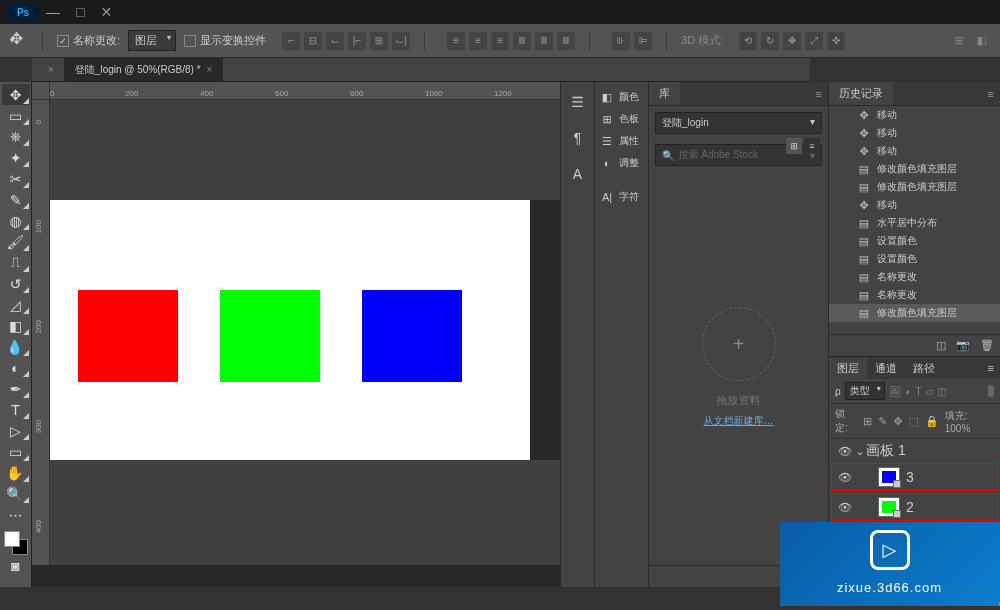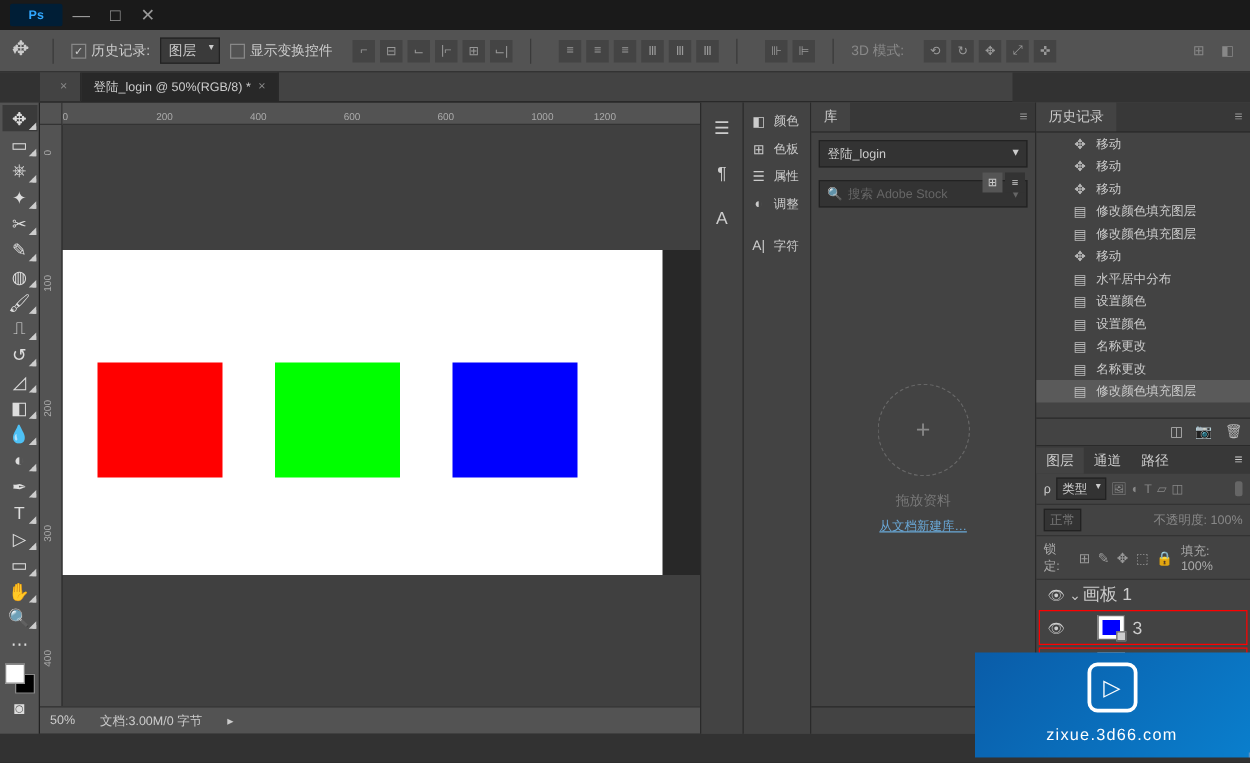--- a/index.html
+++ b/index.html
@@ -1,18 +1,18 @@
 <!DOCTYPE html>
 <html><head>
 <meta charset="utf-8">
 <style>
 * { margin: 0; padding: 0; box-sizing: border-box; font-family: "Microsoft YaHei", Arial, sans-serif; }
 body { background: #323232; color: #ccc; font-size: 11px; overflow: hidden; width: 1000px; height: 610px; position: relative; }
 .titlebar { height: 24px; background: #1a1a1a; display: flex; align-items: center; padding: 0 8px; }
-.ps-logo { width: 42px; height: 18px; background: #001e36; color: #31a8ff; display: flex; align-items: center; justify-content: center; font-weight: bold; font-size: 10px; border-radius: 2px; margin-right: 8px; }
+.ps-logo { width: 30px; height: 18px; background: #001e36; color: #31a8ff; display: flex; align-items: center; justify-content: center; font-weight: bold; font-size: 10px; border-radius: 2px; margin-right: 8px; }
 .menubar { flex: 1; display: flex; gap: 12px; }
 .menubar span { cursor: pointer; font-size: 11px; }
 .win-controls { display: flex; gap: 16px; }
 .win-controls span { cursor: pointer; font-size: 14px; color: #999; }
 .optionsbar { height: 34px; background: #535353; border-bottom: 1px solid #2a2a2a; display: flex; align-items: center; padding: 0 8px; gap: 8px; }
 .move-icon { width: 20px; height: 20px; position: relative; }
 .move-icon::before { content: "✥"; font-size: 16px; color: #ccc; position: absolute; left: 2px; top: -2px; }
 .dropdown-small { display: inline-flex; align-items: center; }
 .dropdown-small::after { content: "▾"; margin-left: 2px; font-size: 8px; }
 .checkbox { width: 12px; height: 12px; border: 1px solid #888; display: inline-block; vertical-align: middle; margin-right: 4px; }
@@ -125,21 +125,21 @@
   <div class="win-controls">
     <span>—</span>
     <span>□</span>
     <span>✕</span>
   </div>
 </div>
 
 <div class="optionsbar">
   <div class="move-icon dropdown-small"></div>
   <div class="vsep"></div>
-  <label><span class="checkbox checked"></span><span>历史记录:</span></label>
+  <label><span class="checkbox checked"></span><span>名称更改:</span></label>
   <div class="select-box">图层</div>
   <label><span class="checkbox"></span><span>显示变换控件</span></label>
   <div class="align-icons">
     <span>⌐</span>
       <span>⊟</span>
       <span>⌙</span>
     <span>|⌐</span>
       <span>⊞</span>
       <span>⌙|</span>
   </div>
@@ -219,42 +219,37 @@
 
   <div class="canvas-area">
     <div class="ruler-corner"></div>
     <div class="ruler-h" id="ruler-h">
         <span style="left: 0px;">0</span>
         <span style="left: 75px;">200</span>
         <span style="left: 150px;">400</span>
         <span style="left: 225px;">600</span>
         <span style="left: 300px;">600</span>
         <span style="left: 375px;">1000</span>
-        <span style="left: 425px;">1200</span>
+        <span style="left: 444px;">1200</span>
       </div>
     <div class="ruler-v" id="ruler-v">
         <span style="top: 20px;">0</span>
         <span style="top: 120px;">100</span>
         <span style="top: 220px;">200</span>
         <span style="top: 320px;">300</span>
         <span style="top: 420px;">400</span>
       </div>
     <div class="artboard-wrap">
       <div class="gray-strip-top"></div>
       <div class="gray-strip-bottom"></div>
       <div class="artboard">
         <div class="sq red"></div>
         <div class="sq green"></div>
         <div class="sq blue"></div>
       </div>
-    </div>
-    <div class="statusbar">
-      <span>50%</span>
-      <span>文档:3.00M/0 字节</span>
-      <span>▸</span>
     </div>
   </div>
 
   <div class="right-panels">
     <div class="collapsed-col" id="coll1">
         <div class="ci">☰</div>
         <div class="ci">¶</div>
         <div class="ci">A</div>
       </div>
     <div class="panel-groups-col" id="coll2">
@@ -396,24 +391,20 @@
           </div>
         <div class="layers-opts">
           <span style="color:#ccc">ρ</span>
           <div class="filter-box">类型</div>
           <span class="fi">🖼</span>
           <span class="fi">◐</span>
           <span class="fi">T</span>
           <span class="fi">▱</span>
           <span class="fi">◫</span>
           <span style="margin-left:auto;width:6px;height:12px;background:#666;border-radius:2px"></span>
-        </div>
-        <div class="blend-row">
-          <span class="blend-sel">正常</span>
-          <span><span>不透明度:</span> <span>100%</span></span>
         </div>
         <div class="lock-row">
           <span>锁定:</span>
           <span class="li">⊞</span>
           <span class="li">✎</span>
           <span class="li">✥</span>
           <span class="li">⬚</span>
           <span class="li">🔒</span>
           <span style="margin-left:auto"><span>填充:</span> <span>100%</span></span>
         </div>

